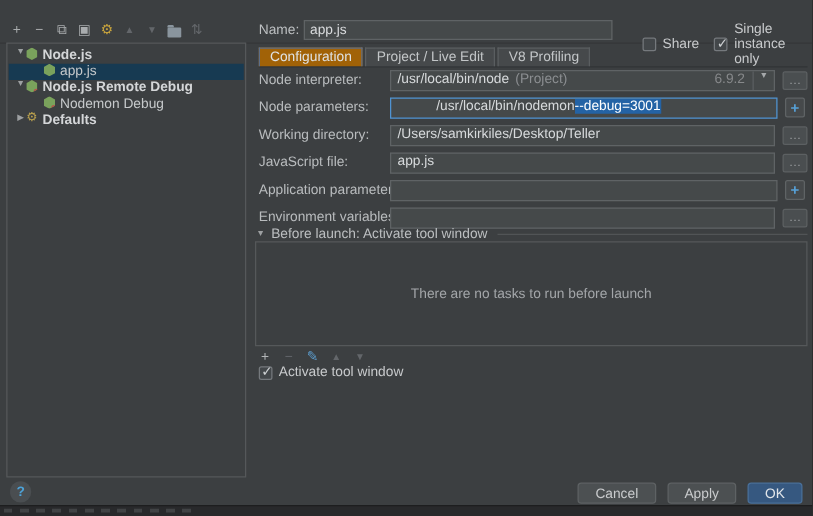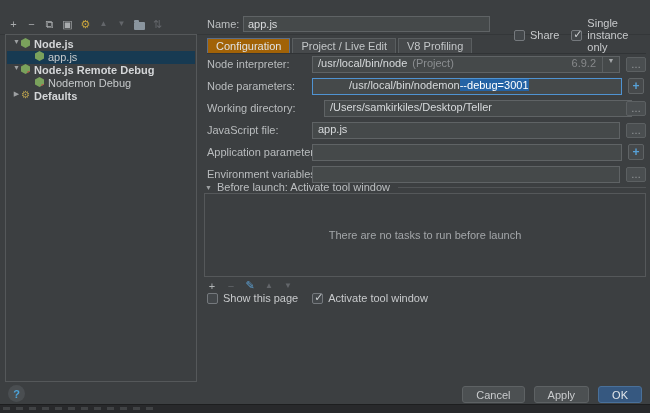--- a/index.html
+++ b/index.html
@@ -159,21 +159,21 @@
   <div class="ellipsis-btn" style="left:626px;top:57px;">…</div>
 
   <span class="frm-label" style="top:78px;">Node parameters:</span>
   <div class="field focused" style="top:78px;width:310px;padding-left:36px;">
     <span>/usr/local/bin/nodemon </span>
     <span class="sel-text">--debug=3001</span>
   </div>
   <div class="macro-btn" style="left:628px;top:78px;">+</div>
 
   <span class="frm-label" style="top:100px;">Working directory:</span>
-  <div class="field" style="top:100px;width:308px;margin-left:12px;">
+  <div class="field" style="top:100px;width:308px;">
     <span>/Users/samkirkiles/Desktop/Teller</span>
   </div>
   <div class="ellipsis-btn" style="left:626px;top:101px;">…</div>
 
   <span class="frm-label" style="top:122px;">JavaScript file:</span>
   <div class="field" style="top:122px;width:308px;">
     <span>app.js</span>
   </div>
   <div class="ellipsis-btn" style="left:626px;top:123px;">…</div>
 
@@ -199,24 +199,20 @@
   </div>
   <div class="tasks-toolbar">
     <span class="tt-ic">+</span>
     <span class="tt-ic dim">−</span>
     <span class="tt-ic pencil">✎</span>
     <span class="tt-ic small dim">▲</span>
     <span class="tt-ic small dim">▼</span>
   </div>
   <div class="opt-row">
     <span class="chk-group">
-      <span class="checkbox"></span>
-      <span>Show this page</span>
-    </span>
-    <span class="chk-group">
       <span class="checkbox checked"></span>
       <span>Activate tool window</span>
     </span>
   </div>
 
   <div class="help-btn">?</div>
   <div class="footer-btns">
     <button class="btn">Cancel</button>
     <button class="btn">Apply</button>
     <button class="btn primary">OK</button>

